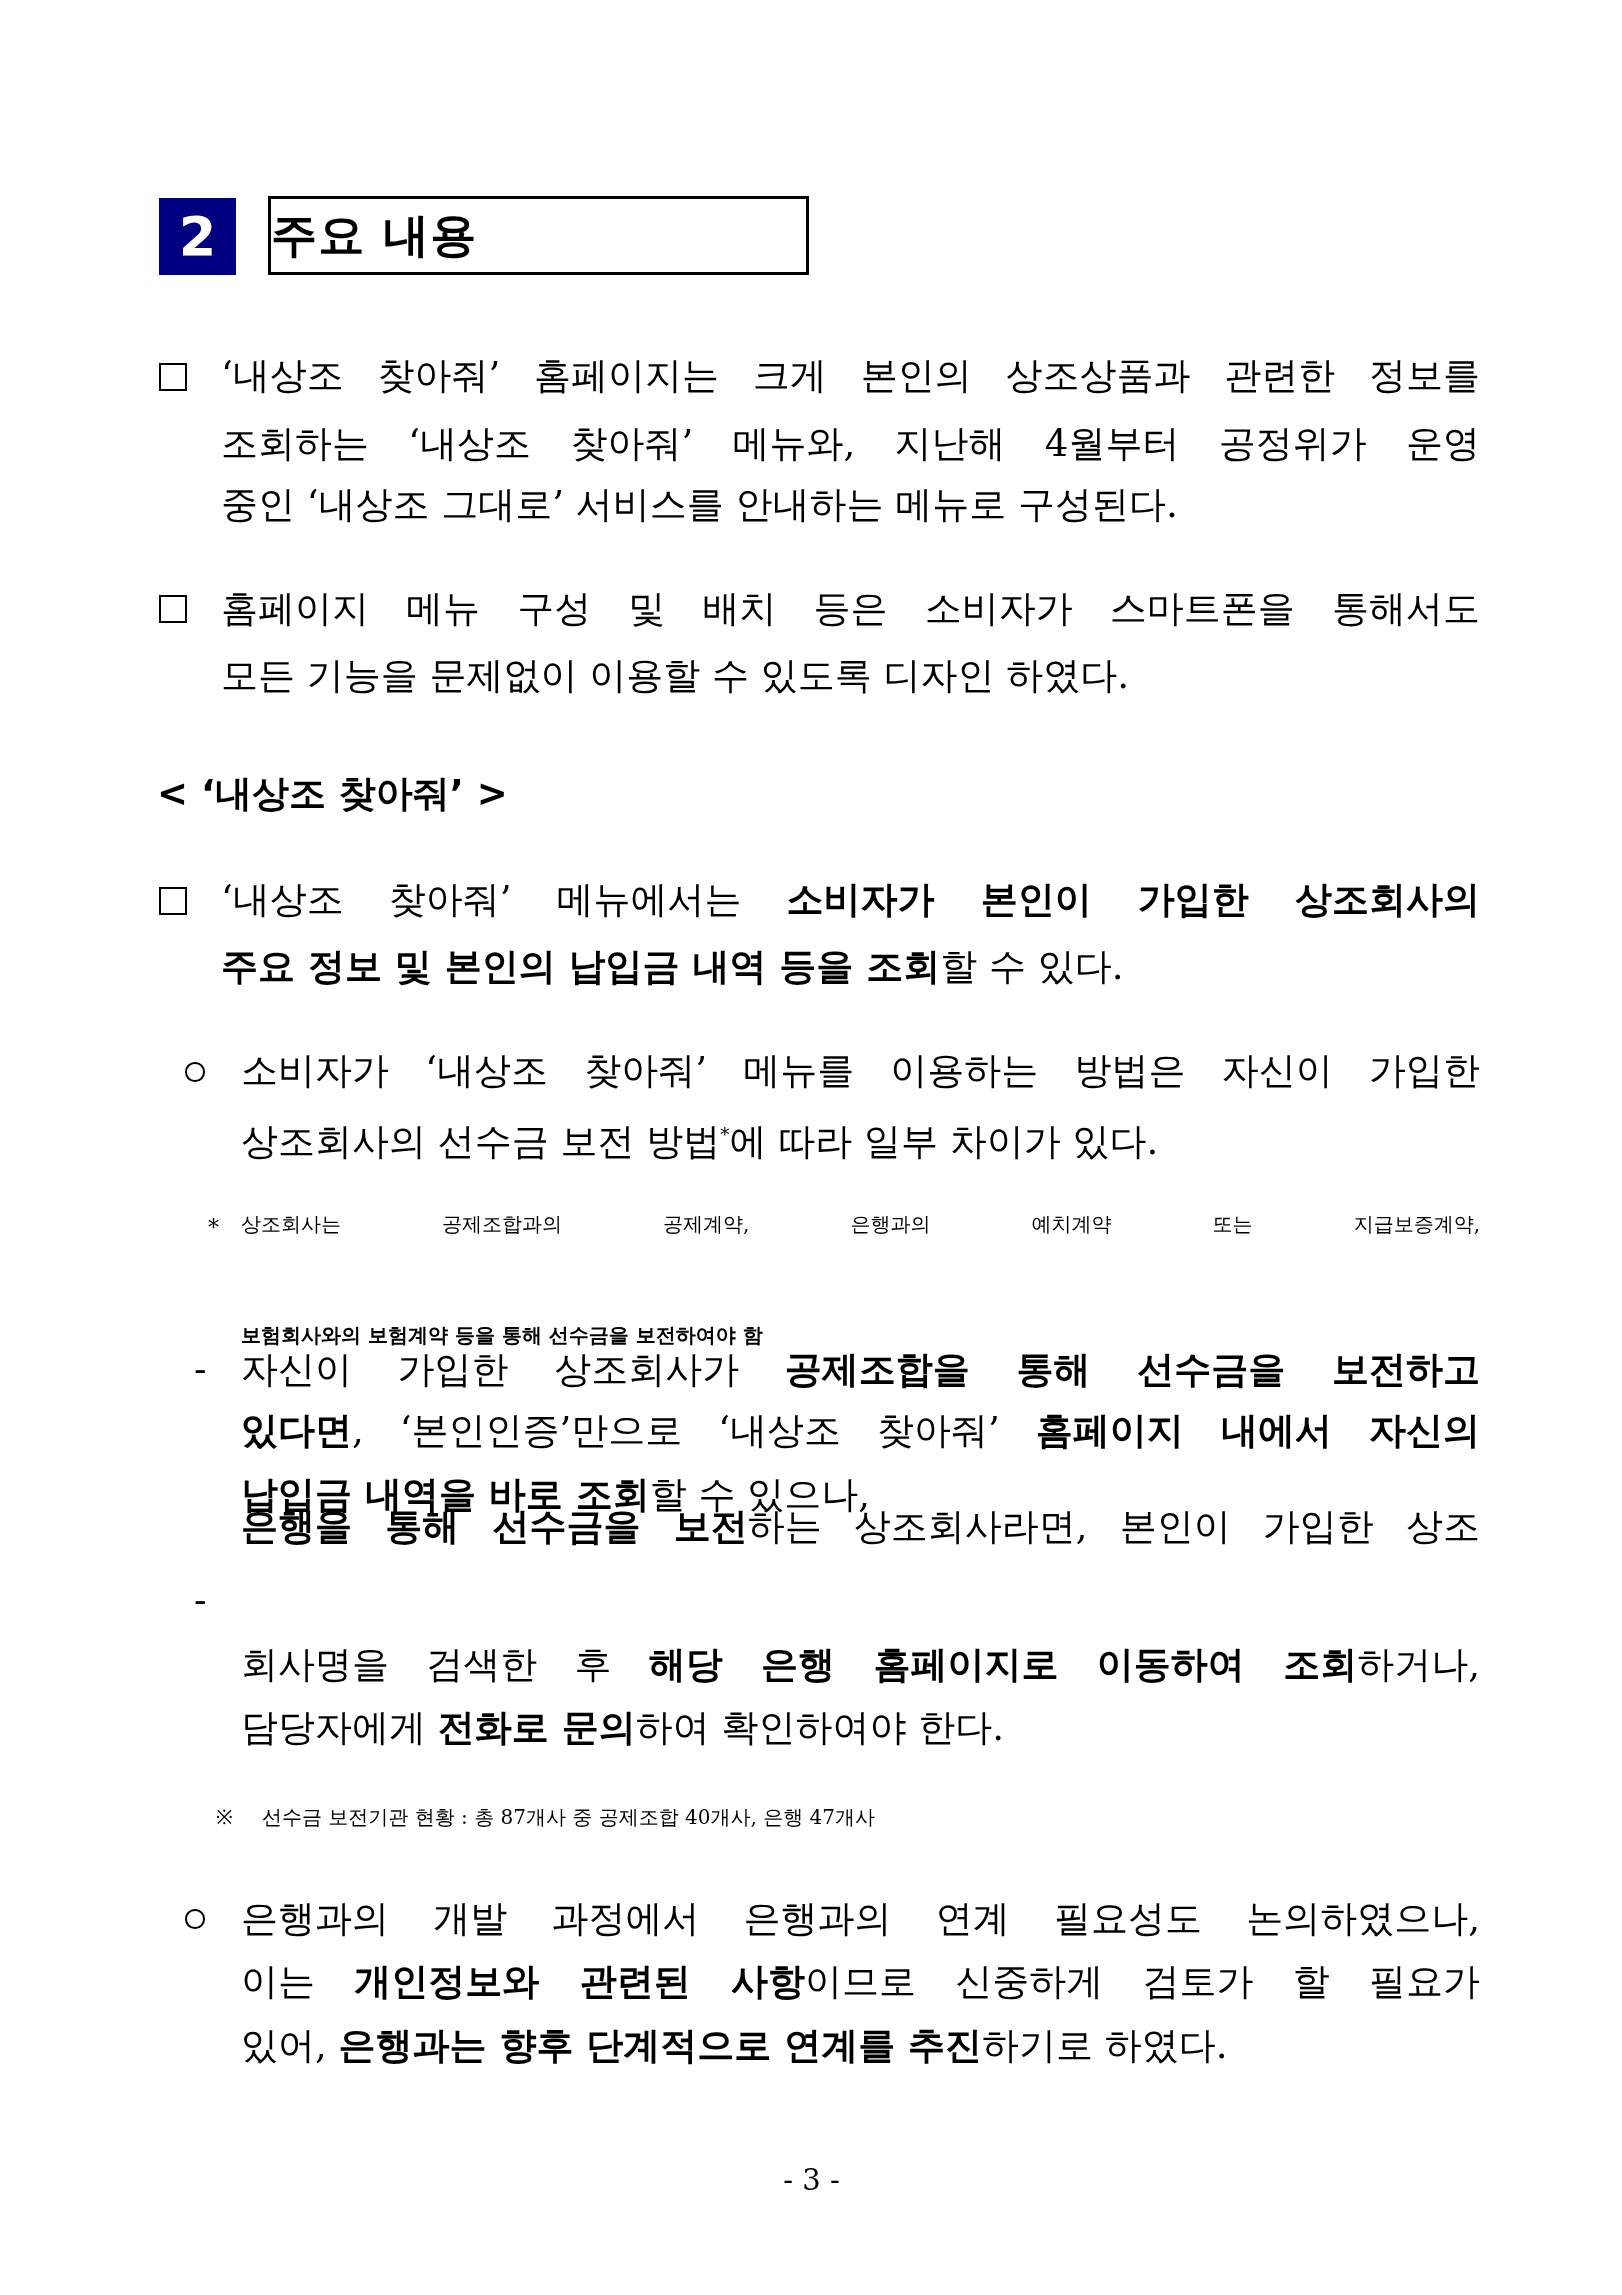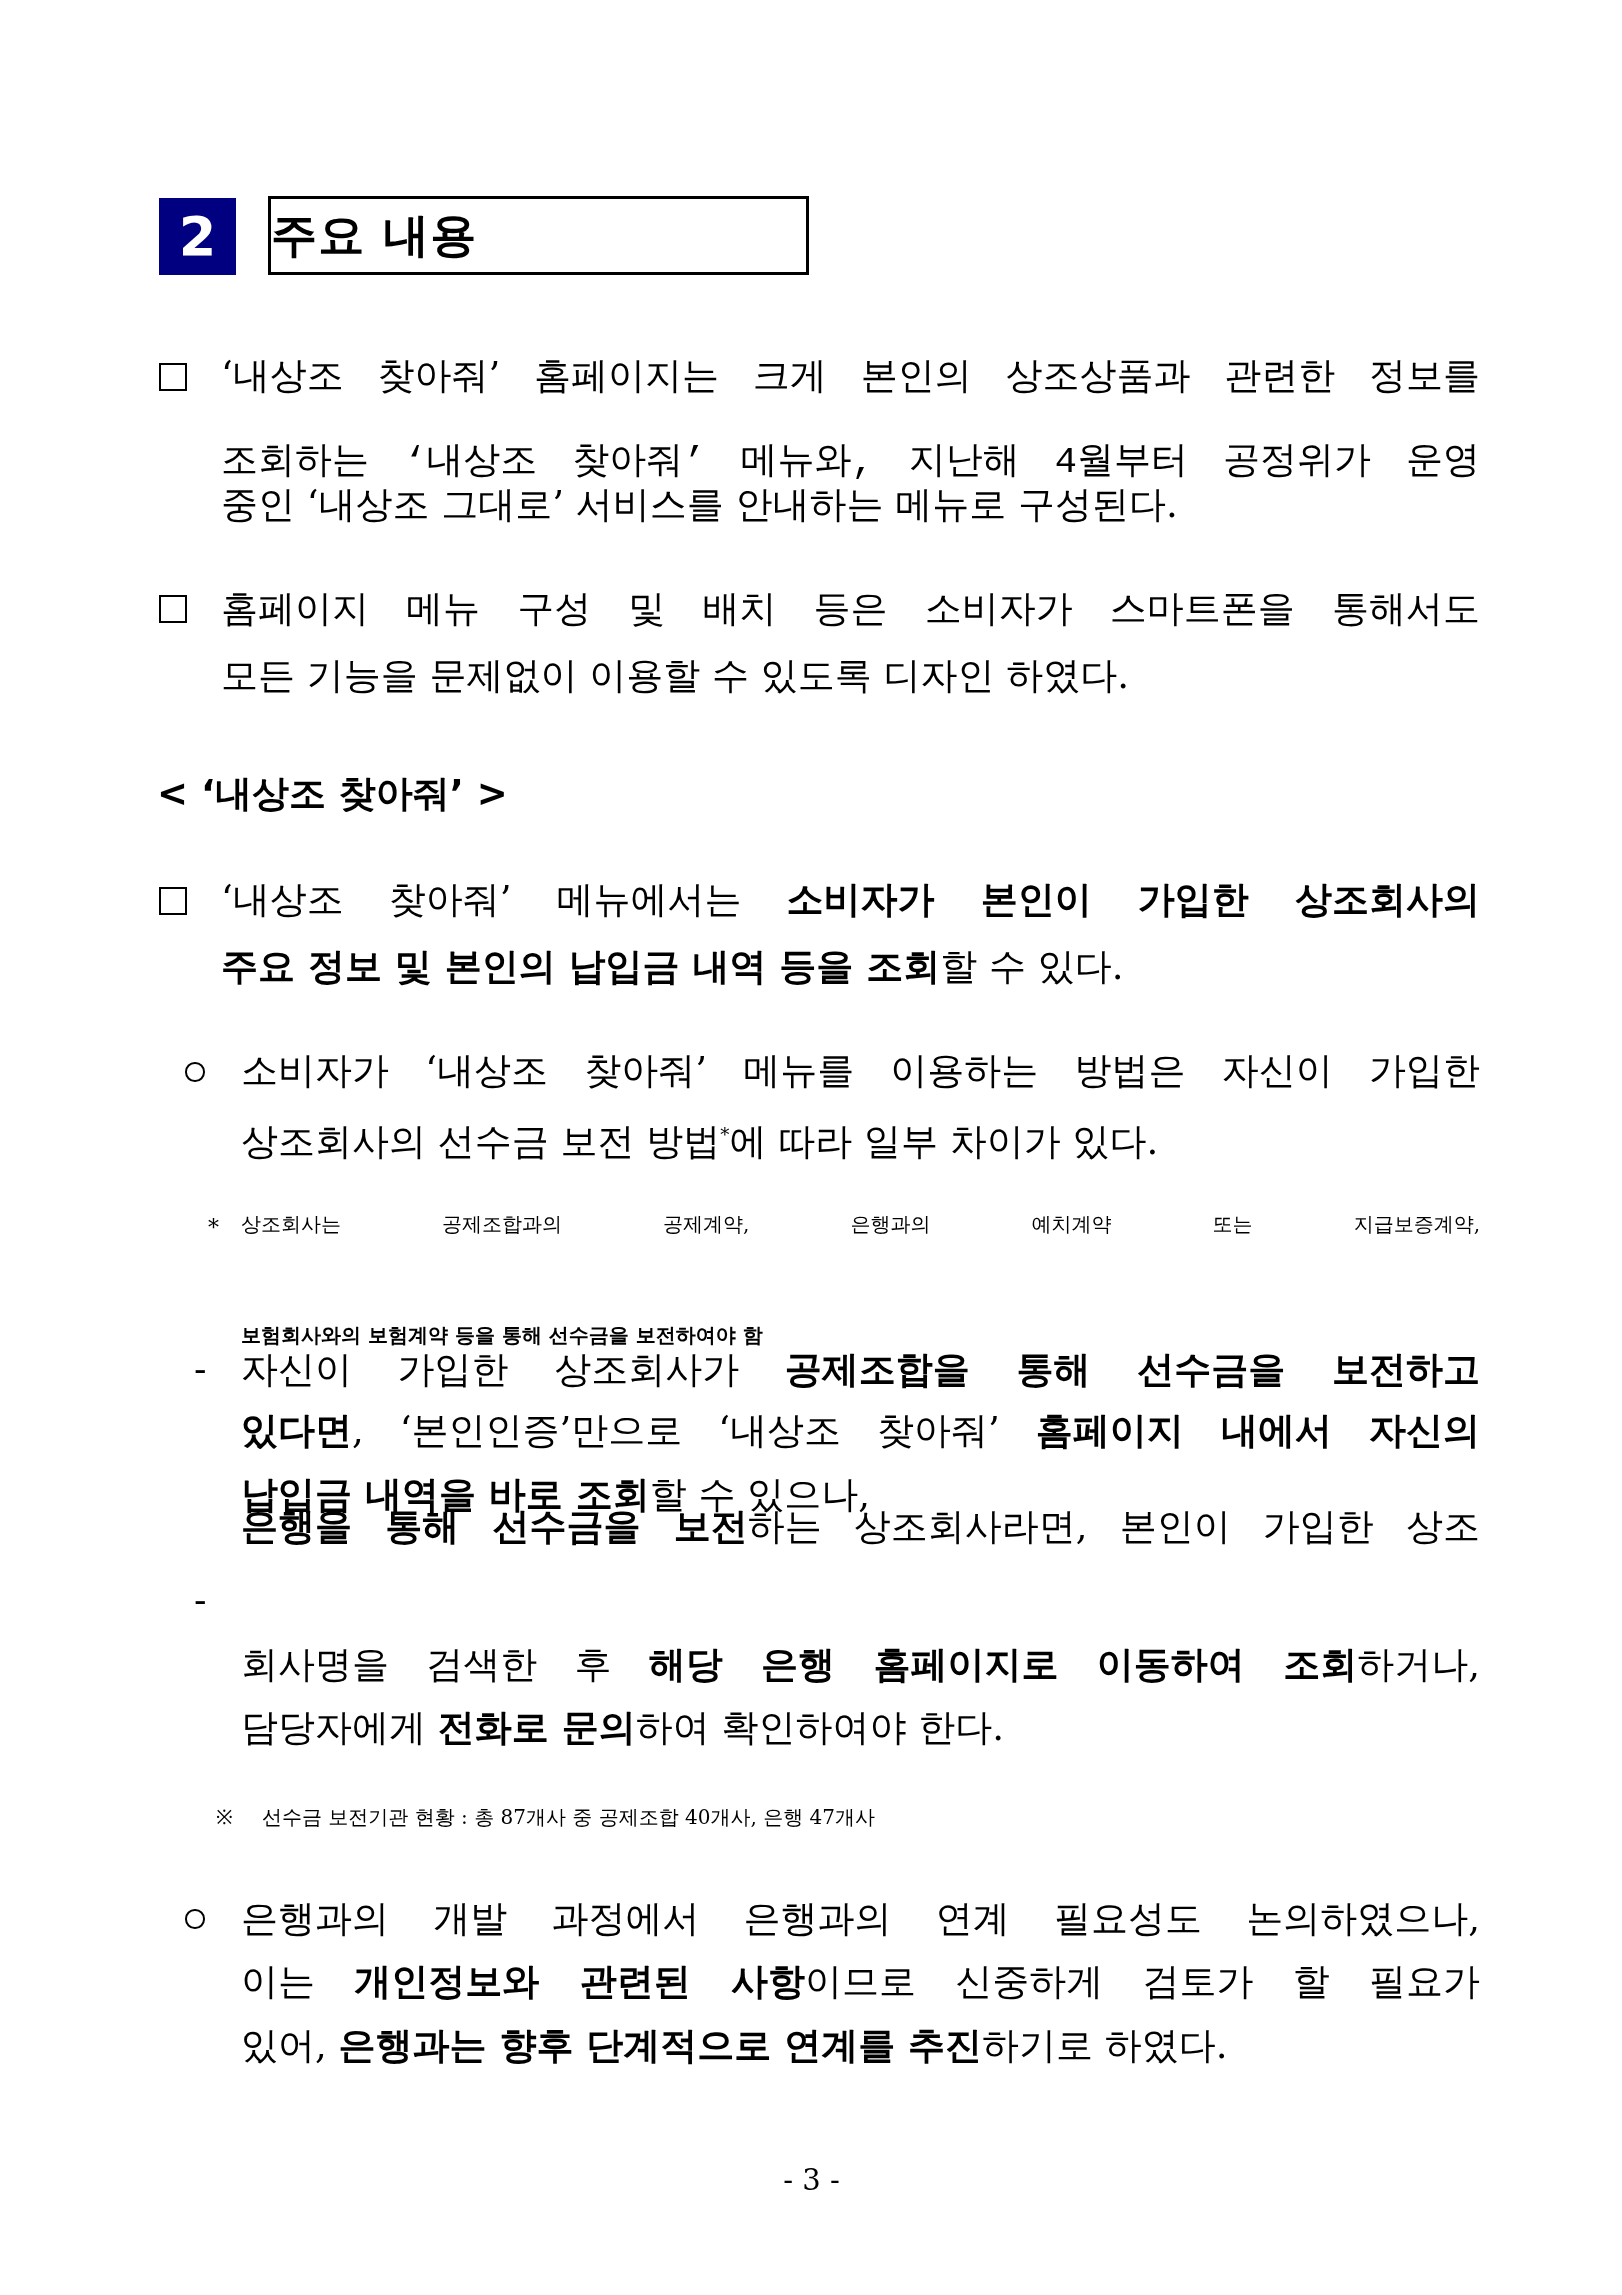--- a/index.html
+++ b/index.html
@@ -26,21 +26,21 @@
 
 <div class="abs badge">
     <span>2</span>
   </div>
 <div class="abs titlebox">
     <span>주요 내용</span>
   </div>
 
 <div class="abs box-bullet" style="left:159px;top:363px;"></div>
 <div class="abs line just" style="left:221px;top:353px;width:1259px;">‘내상조 찾아줘’ 홈페이지는 크게 본인의 상조상품과 관련한 정보를</div>
-<div class="abs line just" style="left:221px;top:439px;width:1259px;font-family:Liberation Mono, monospace;">조회하는 ‘내상조 찾아줘’ 메뉴와, 지난해 4월부터 공정위가 운영</div>
+<div class="abs line just" style="left:221px;top:421px;width:1259px;">조회하는 ‘내상조 찾아줘’ 메뉴와, 지난해 4월부터 공정위가 운영</div>
 <div class="abs line" style="left:221px;top:482px;">중인 ‘내상조 그대로’ 서비스를 안내하는 메뉴로 구성된다.</div>
 
 <div class="abs box-bullet" style="left:159px;top:595px;"></div>
 <div class="abs line just" style="left:221px;top:586px;width:1259px;">홈페이지 메뉴 구성 및 배치 등은 소비자가 스마트폰을 통해서도</div>
 <div class="abs line" style="left:221px;top:653px;">모든 기능을 문제없이 이용할 수 있도록 디자인 하였다.</div>
 
 <div class="abs line sub" style="left:157px;top:771px;">&lt; ‘내상조 찾아줘’ &gt;</div>
 
 <div class="abs box-bullet" style="left:159px;top:887px;"></div>
 <div class="abs line just" style="left:221px;top:877px;width:1259px;"><span>‘내상조 찾아줘’ 메뉴에서는 </span><b>소비자가 본인이 가입한 상조회사의</b></div>

